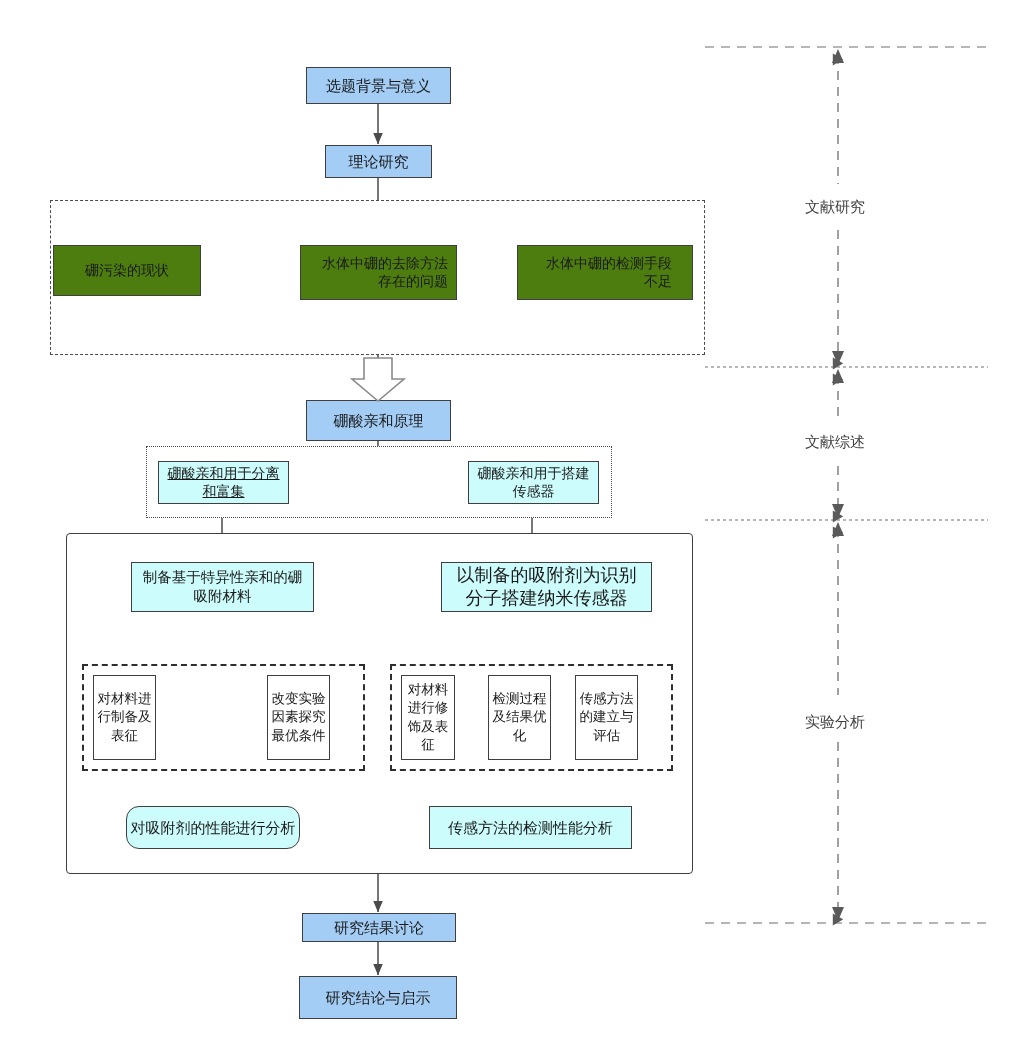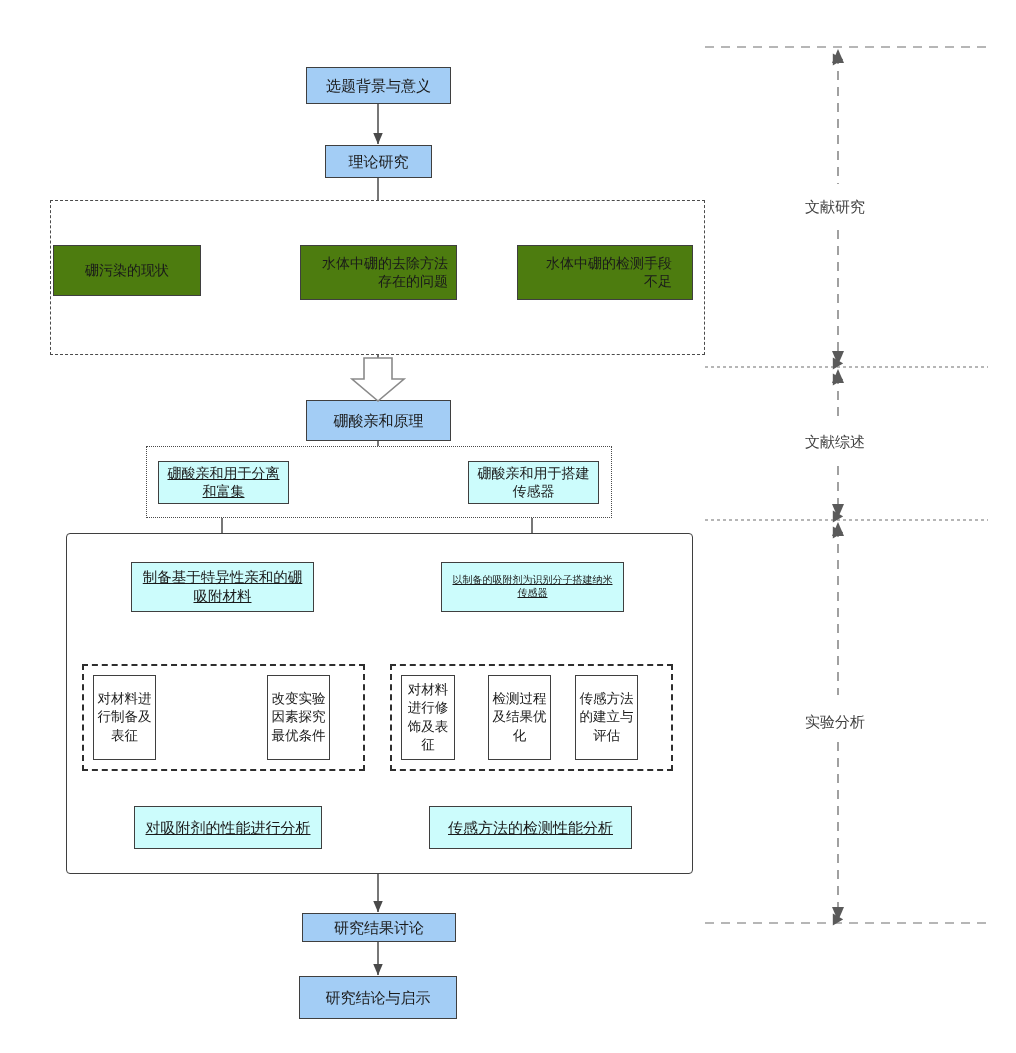--- a/index.html
+++ b/index.html
@@ -20,21 +20,21 @@
     display:flex;
     align-items:center;
     justify-content:center;
     text-align:center;
     color:#1a1a1a;
     line-height:1.28;
     border:1.6px solid #3f3f3f;
     z-index:6;
   }
   .blue{ background:#a3cdf5; border:1.6px solid #3f3f3f; font-size:15px; }
-  .cyan{ background:#ccfcfc; border:1.6px solid #3f3f3f; font-size:15px;text-decoration:underline; }
+  .cyan{ background:#ccfcfc; border:1.6px solid #3f3f3f; font-size:15px; }
   .cyan-sm{ background:#ccfcfc; border:1.6px solid #3f3f3f; font-size:14px; }
   .white{ background:#4d7c0f; border:1.6px solid #3f3f3f; font-size:14px;text-align:right; }
   .white-sm{
     background:#ffffff; border:1.6px solid #3f3f3f;
     font-size:13.5px; line-height:1.35; padding:2px 3px;
   }
   .group{
     position:absolute;
     box-sizing:border-box;
     background:#ffffff;
@@ -169,30 +169,30 @@
   <div class="node white" style="left:517px; top:245px; width:176px; height:55px; padding:0 20px;">水体中硼的检测手段不足</div>
 
   <div class="node blue" style="left:306px; top:400px; width:145px; height:41px;">硼酸亲和原理</div>
 
   <div class="node cyan-sm" style="left:158px; top:461px; width:131px; height:43px; padding:0 5px;text-decoration:underline;">硼酸亲和用于分离和富集</div>
 
   <div class="node cyan-sm" style="left:468px; top:461px; width:131px; height:43px; padding:0 5px;">硼酸亲和用于搭建传感器</div>
 
   <div class="node cyan" style="left:131px; top:562px; width:183px; height:50px; padding:0 7px; font-size:14.5px;">制备基于特异性亲和的硼吸附材料</div>
 
-  <div class="node cyan" style="left:441px; top:562px; width:183px; height:50px; padding:0 7px; font-size:10px;">以制备的吸附剂为识别分子搭建纳米传感器</div>
+  <div class="node cyan" style="left:441px; top:562px; width:211px; height:50px; padding:0 7px; font-size:18px;">以制备的吸附剂为识别分子搭建纳米传感器</div>
 
   <div class="node white-sm" style="left:93px; top:675px; width:63px; height:85px;">对材料进行制备及表征</div>
   <div class="node white-sm" style="left:267px; top:675px; width:63px; height:85px;">改变实验因素探究最优条件</div>
 
   <div class="node white-sm" style="left:401px; top:675px; width:54px; height:85px;">对材料进行修饰及表征</div>
   <div class="node white-sm" style="left:488px; top:675px; width:63px; height:85px;">检测过程及结果优化</div>
   <div class="node white-sm" style="left:575px; top:675px; width:63px; height:85px;">传感方法的建立与评估</div>
 
-  <div class="node cyan" style="left:134px; top:806px; width:188px; height:43px;">对吸附剂的性能进行分析</div>
+  <div class="node cyan" style="left:126px; top:806px; width:174px; height:43px;border-radius:13px;">对吸附剂的性能进行分析</div>
 
   <div class="node cyan" style="left:429px; top:806px; width:203px; height:43px;">传感方法的检测性能分析</div>
 
   <div class="node blue" style="left:299px; top:976px; width:158px; height:43px;">研究结论与启示</div>
 
   <div class="node blue" style="left:302px; top:913px; width:154px; height:29px;">研究结果讨论</div>
 
 </div>
 
 </body></html>

